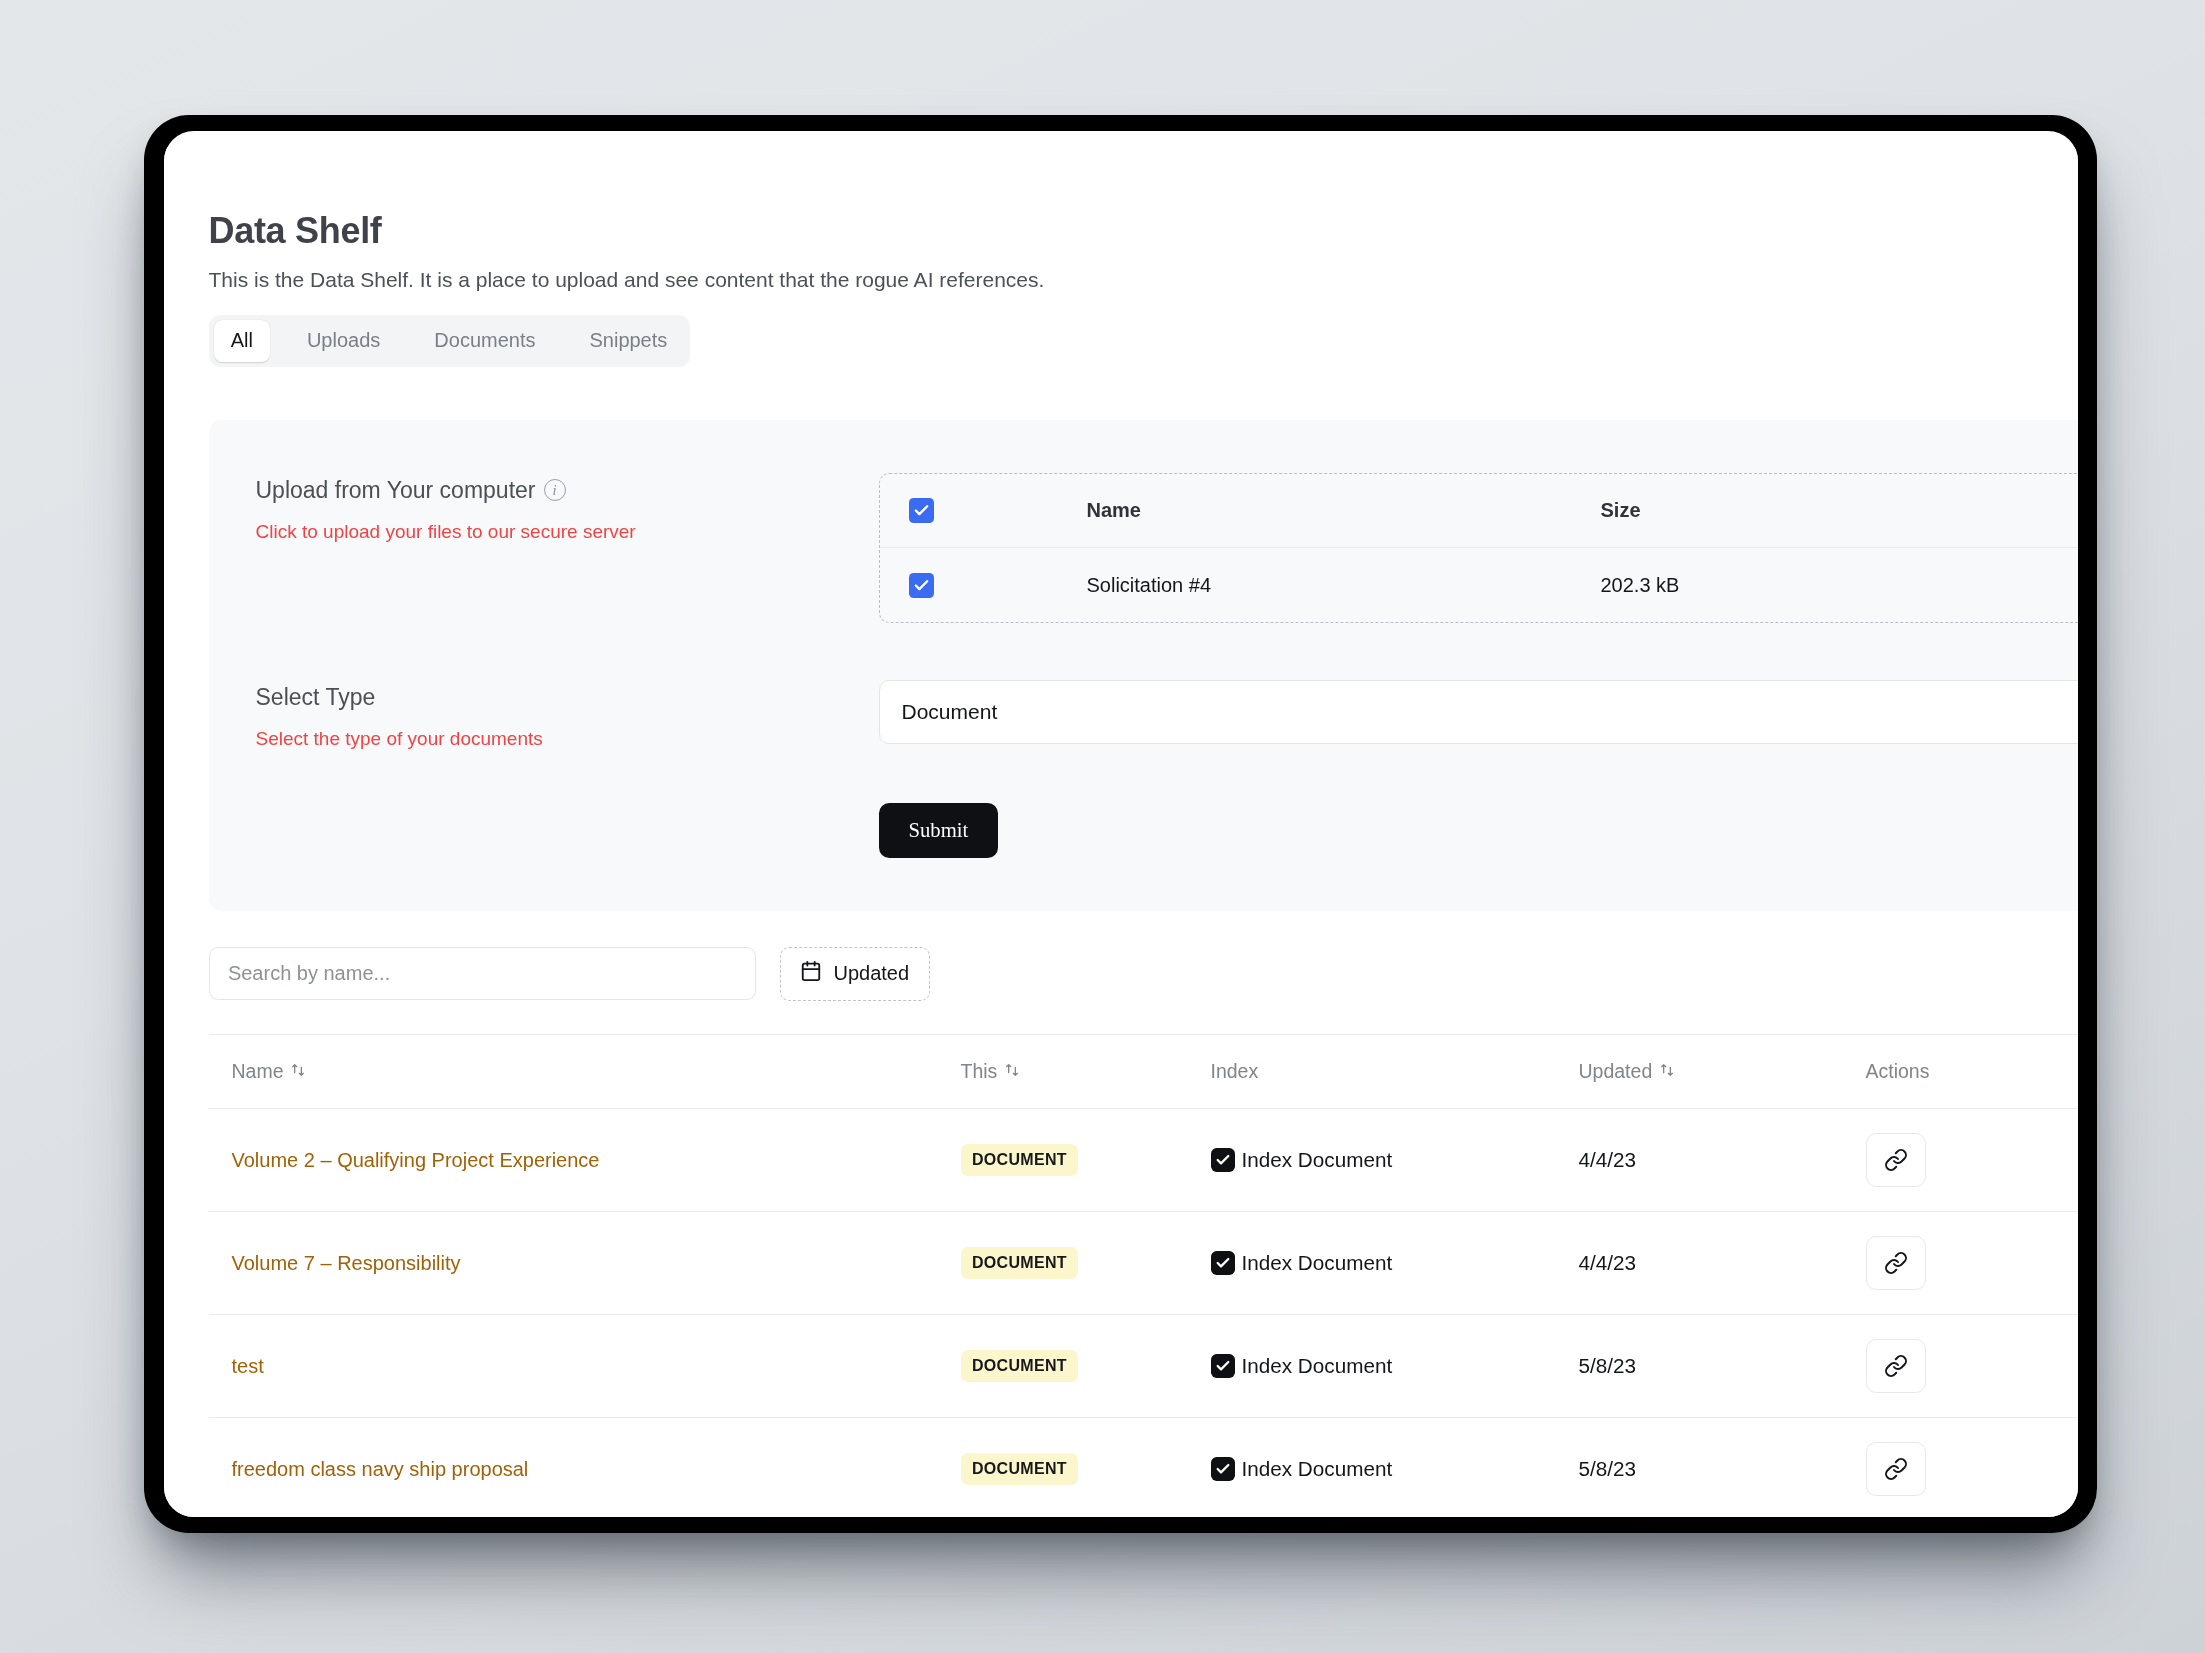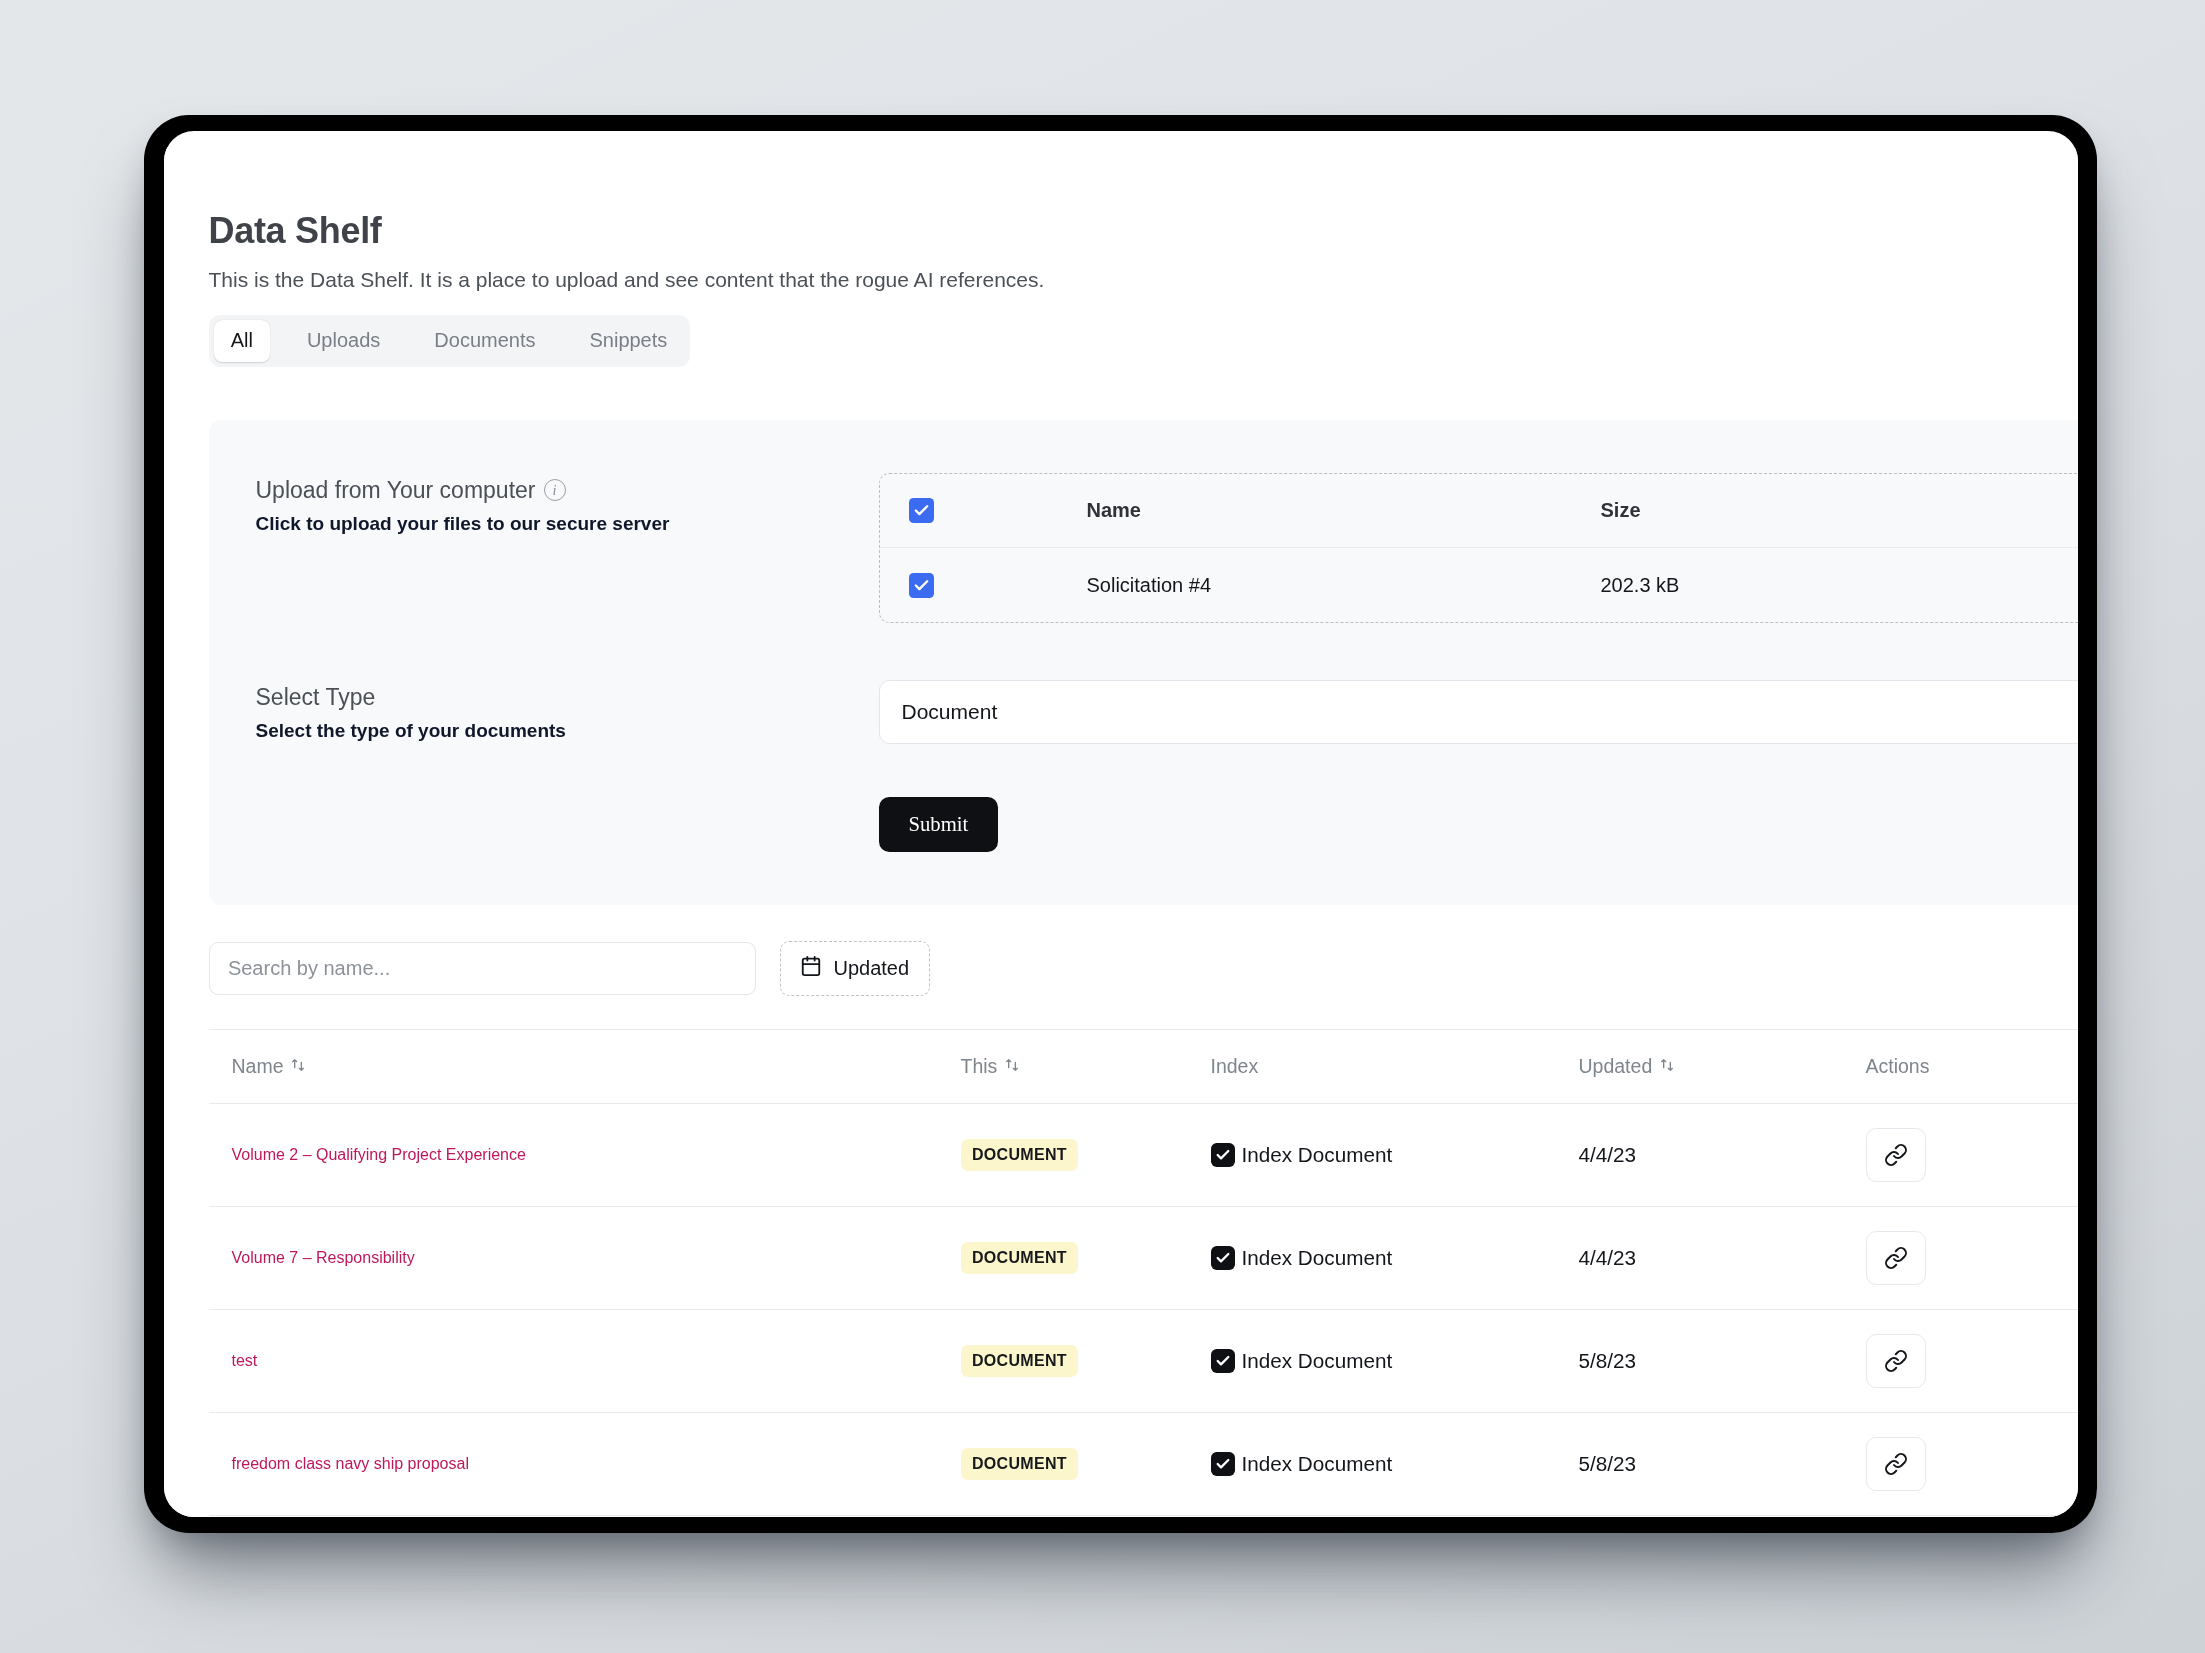--- a/index.html
+++ b/index.html
@@ -97,23 +97,22 @@
   }
   .form-label-title {
     font-size: 23px;
     color: #4b5056;
     display: flex;
     align-items: center;
     gap: 8px;
   }
   .form-label-desc {
     font-size: 19px;
-    color: #0f172a;
-    margin-top: 9px;
-    font-weight: bold;
+    color: #ef4444;
+    margin-top: 17px;
   }
   .info-icon {
     width: 22px; height: 22px;
     border: 1.7px solid #9aa0a7;
     border-radius: 50%;
     display: inline-flex;
     align-items: center; justify-content: center;
     font-size: 14.4px;
     color: #8a9098;
     font-family: "Liberation Serif", serif;
@@ -240,21 +239,21 @@
   .dt-row.header .hcell {
     font-size: 19.5px;
     color: #7f858d;
     display: flex;
     align-items: center;
     gap: 6.9px;
     cursor: pointer;
   }
   .dt-row.header .hcell.plain { cursor: default; }
 
-  .cell-name { font-size: 16px; color: #be185d; }
+  .cell-name { font-size: 20px; color: #a16207; }
   .badge {
     display: inline-block;
     background: #fcf6cd;
     color: #16181b;
     font-size: 16px;
     font-weight: bold;
     letter-spacing: 0.3px;
     padding: 6.9px 11.5px;
     border-radius: 6.9px;
   }

